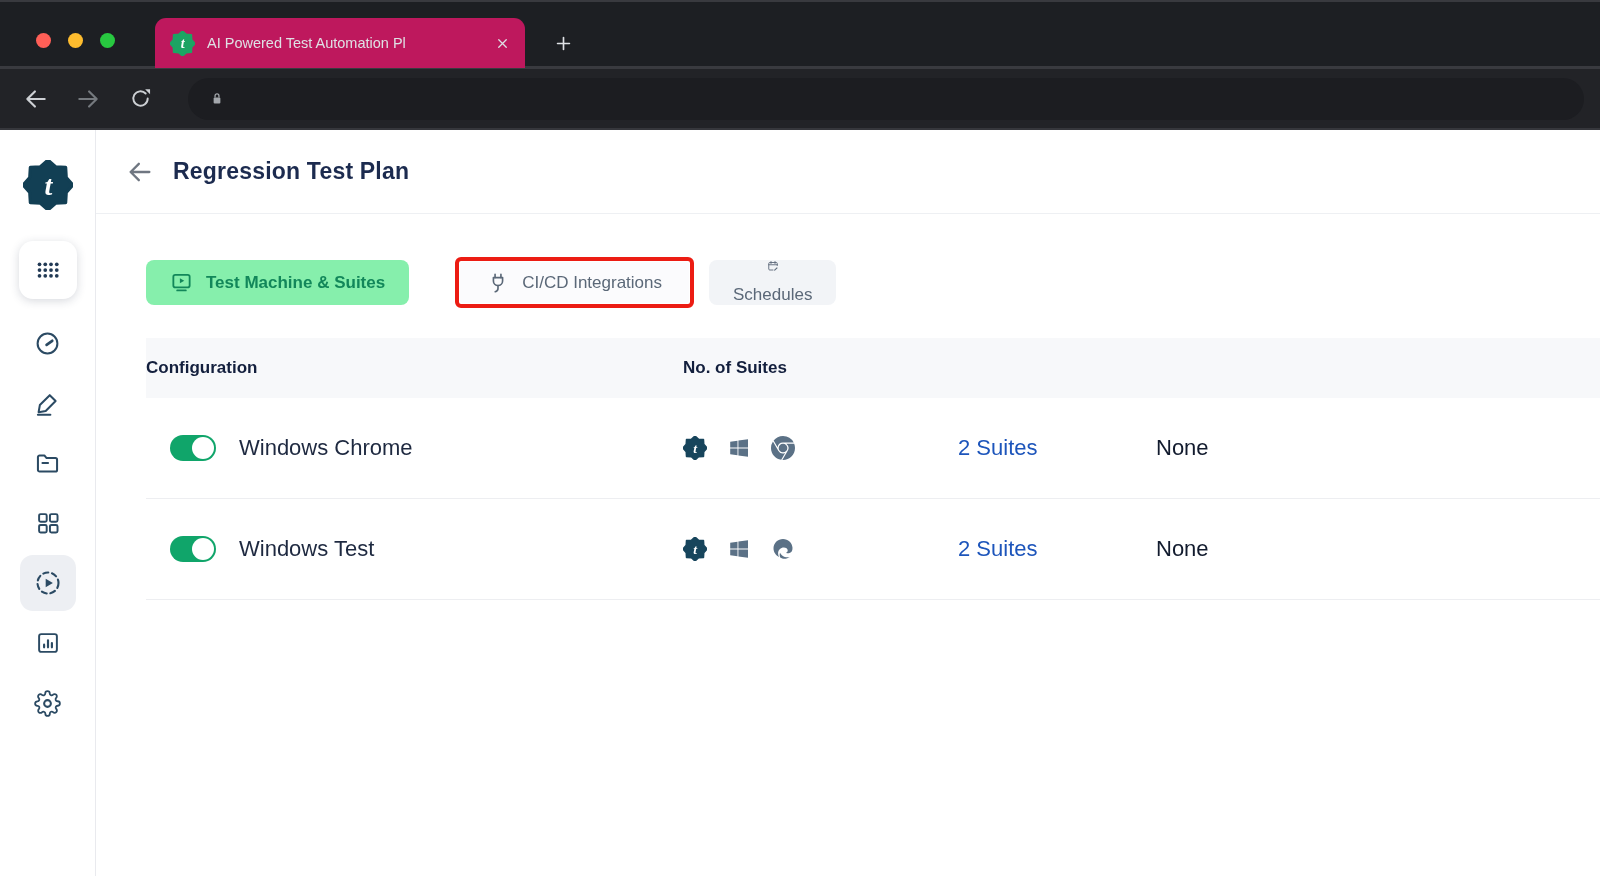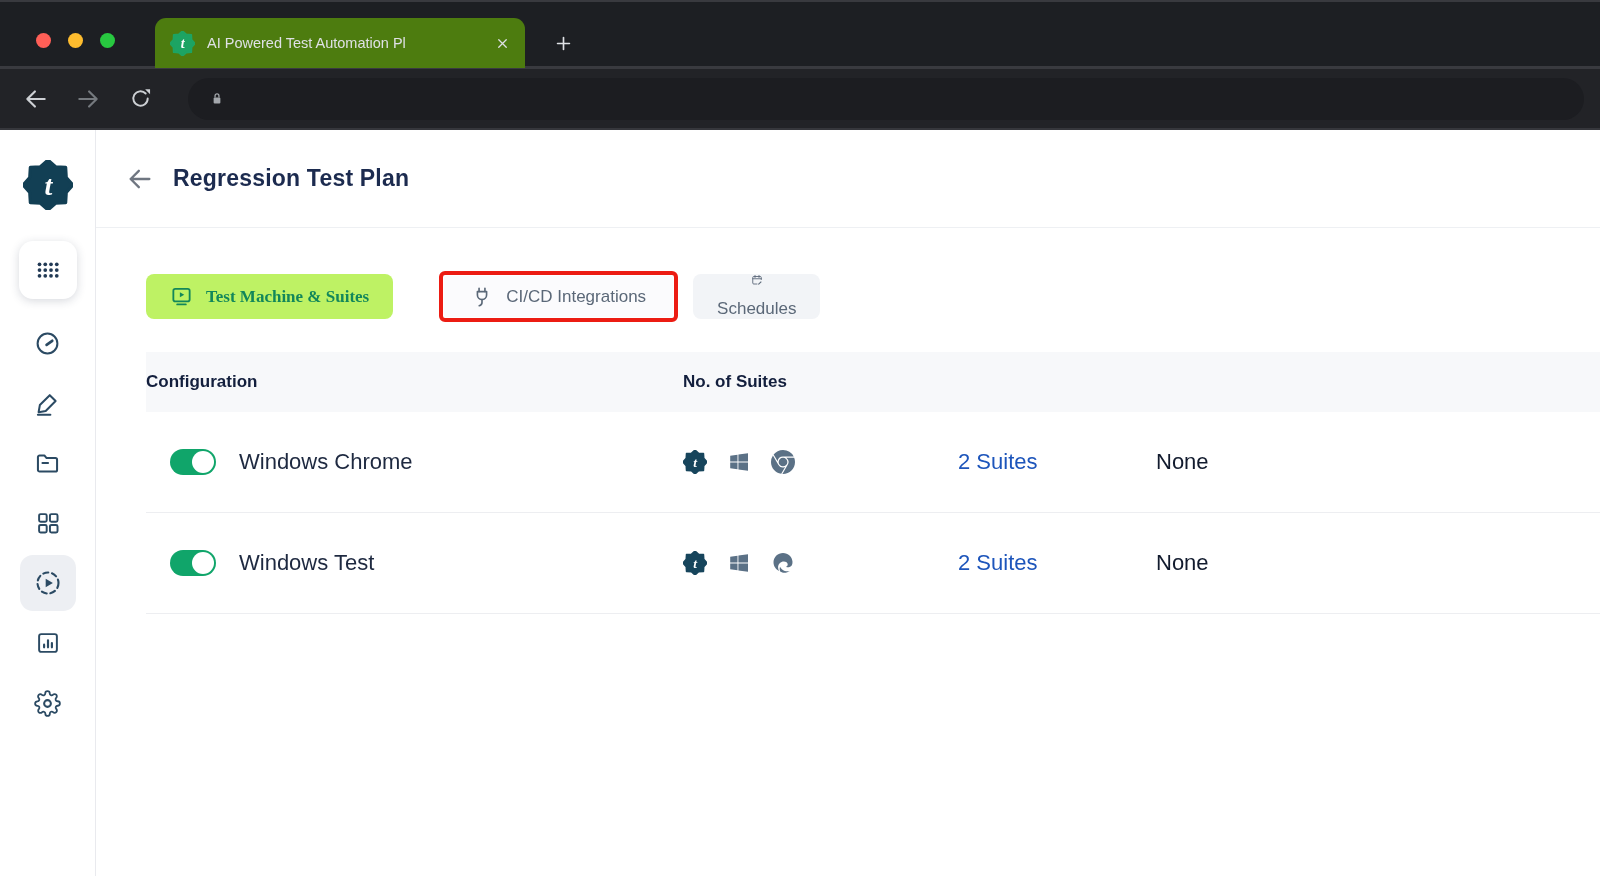--- a/index.html
+++ b/index.html
@@ -5,21 +5,21 @@
   * { margin:0; padding:0; box-sizing:border-box; }
   html,body { width:1600px; height:876px; overflow:hidden; }
   body { font-family:"Liberation Sans", sans-serif; background:#fff; }
   svg { display:block; }
 
   
   .tabstrip { position:relative; height:66px; background:#1d1f23; border-top:2px solid #393a3f; }
   .traffic { position:absolute; top:31px; left:36px; display:flex; gap:17px; }
   .traffic span { width:15px; height:15px; border-radius:50%; }
   .tl-red{ background:#ff5f57; } .tl-yellow{ background:#febc2e; } .tl-green{ background:#28c840; }
-  .btab { position:absolute; left:155px; top:16px; width:370px; height:50px; background:#4d7c0f;
+  .btab { position:absolute; left:155px; top:16px; width:370px; height:50px; background:#be185d;
           border-radius:11px 11px 0 0; display:flex; align-items:center; padding:0 15px; }
   .btab-fav { width:25px; height:25px; flex:0 0 auto; }
   .btab-title { margin-left:12px; flex:1; color:#dfe1e5; font-size:14.5px; white-space:nowrap; overflow:hidden;
           -webkit-mask-image:linear-gradient(90deg,#000 82%,transparent 98%);
           mask-image:linear-gradient(90deg,#000 82%,transparent 98%); }
   .btab-close { color:#dfe1e5; flex:0 0 auto; cursor:default; }
   .newtab { position:absolute; left:547px; top:25px; width:33px; height:33px; display:flex; align-items:center;
           justify-content:center; color:#dfe1e5; border-radius:50%; }
   .toolbar { height:64px; background:#222327; border-top:3px solid #393a3f; border-bottom:2px solid #36373c;
           display:flex; align-items:center; padding:0 16px 0 20px; }
@@ -36,29 +36,29 @@
   .side-logo { width:50px; height:50px; color:#123f54; }
   .apps-card { margin-top:31px; width:58px; height:58px; border-radius:14px; background:#fff;
           box-shadow:0 2px 10px rgba(33,46,74,.18); display:flex; align-items:center; justify-content:center;
           color:#223a55; }
   .side-item { width:56px; height:56px; margin-top:4px; border-radius:13px; display:flex; align-items:center;
           justify-content:center; color:#2b4a63; }
   .side-item.first { margin-top:16px; }
   .side-item.active { background:#edeff3; }
 
   .content { flex:1; min-width:0; }
-  .content-header { height:98px; border-bottom:1px solid #eef0f3; display:flex; align-items:center; padding-left:28px; }
+  .content-header { height:84px; border-bottom:1px solid #eef0f3; display:flex; align-items:center; padding-left:28px; }
   .back-arrow { width:32px; height:32px; color:#6f7681; display:flex; align-items:center; justify-content:center; }
   .page-title { margin-left:17px; font-size:23px; font-weight:700; color:#1c2b4f; letter-spacing:.2px; }
 
   .main { padding-left:50px; }
   .tabs-row { margin-top:43px; display:flex; align-items:center; }
   .pill { height:45px; border-radius:8px; padding:0 24px; display:inline-flex; align-items:center; gap:13px;
           font-size:17px; border:none; font-family:inherit; }
-  .pill-active { background:#bef264; color:#12875a; font-weight:700;font-family:Liberation Serif, serif; }
+  .pill-active { background:#86efac; color:#12875a; font-weight:700; }
   .pill-plain { background:#f2f4f7; color:#5b6878; font-weight:500;flex-direction:column; }
   .red-box { margin-left:46px; border:4px solid #ec1c13; border-radius:6px; padding:1px; background:#fff; }
   .red-box .pill { height:41px; background:#fbfbfd; color:#5b6878; font-weight:500; border-radius:3px; padding:0 27px; }
   .pill-schedules { margin-left:15px; }
 
   
   .table { margin-top:30px; }
   .thead, .trow { display:grid; grid-template-columns:537px 275px 198px 1fr; align-items:center; }
   .thead { height:60px; background:#f7f8fa; font-size:17px; font-weight:700; color:#131f3d; }
   .thead .c1 { padding-left:27px; }

